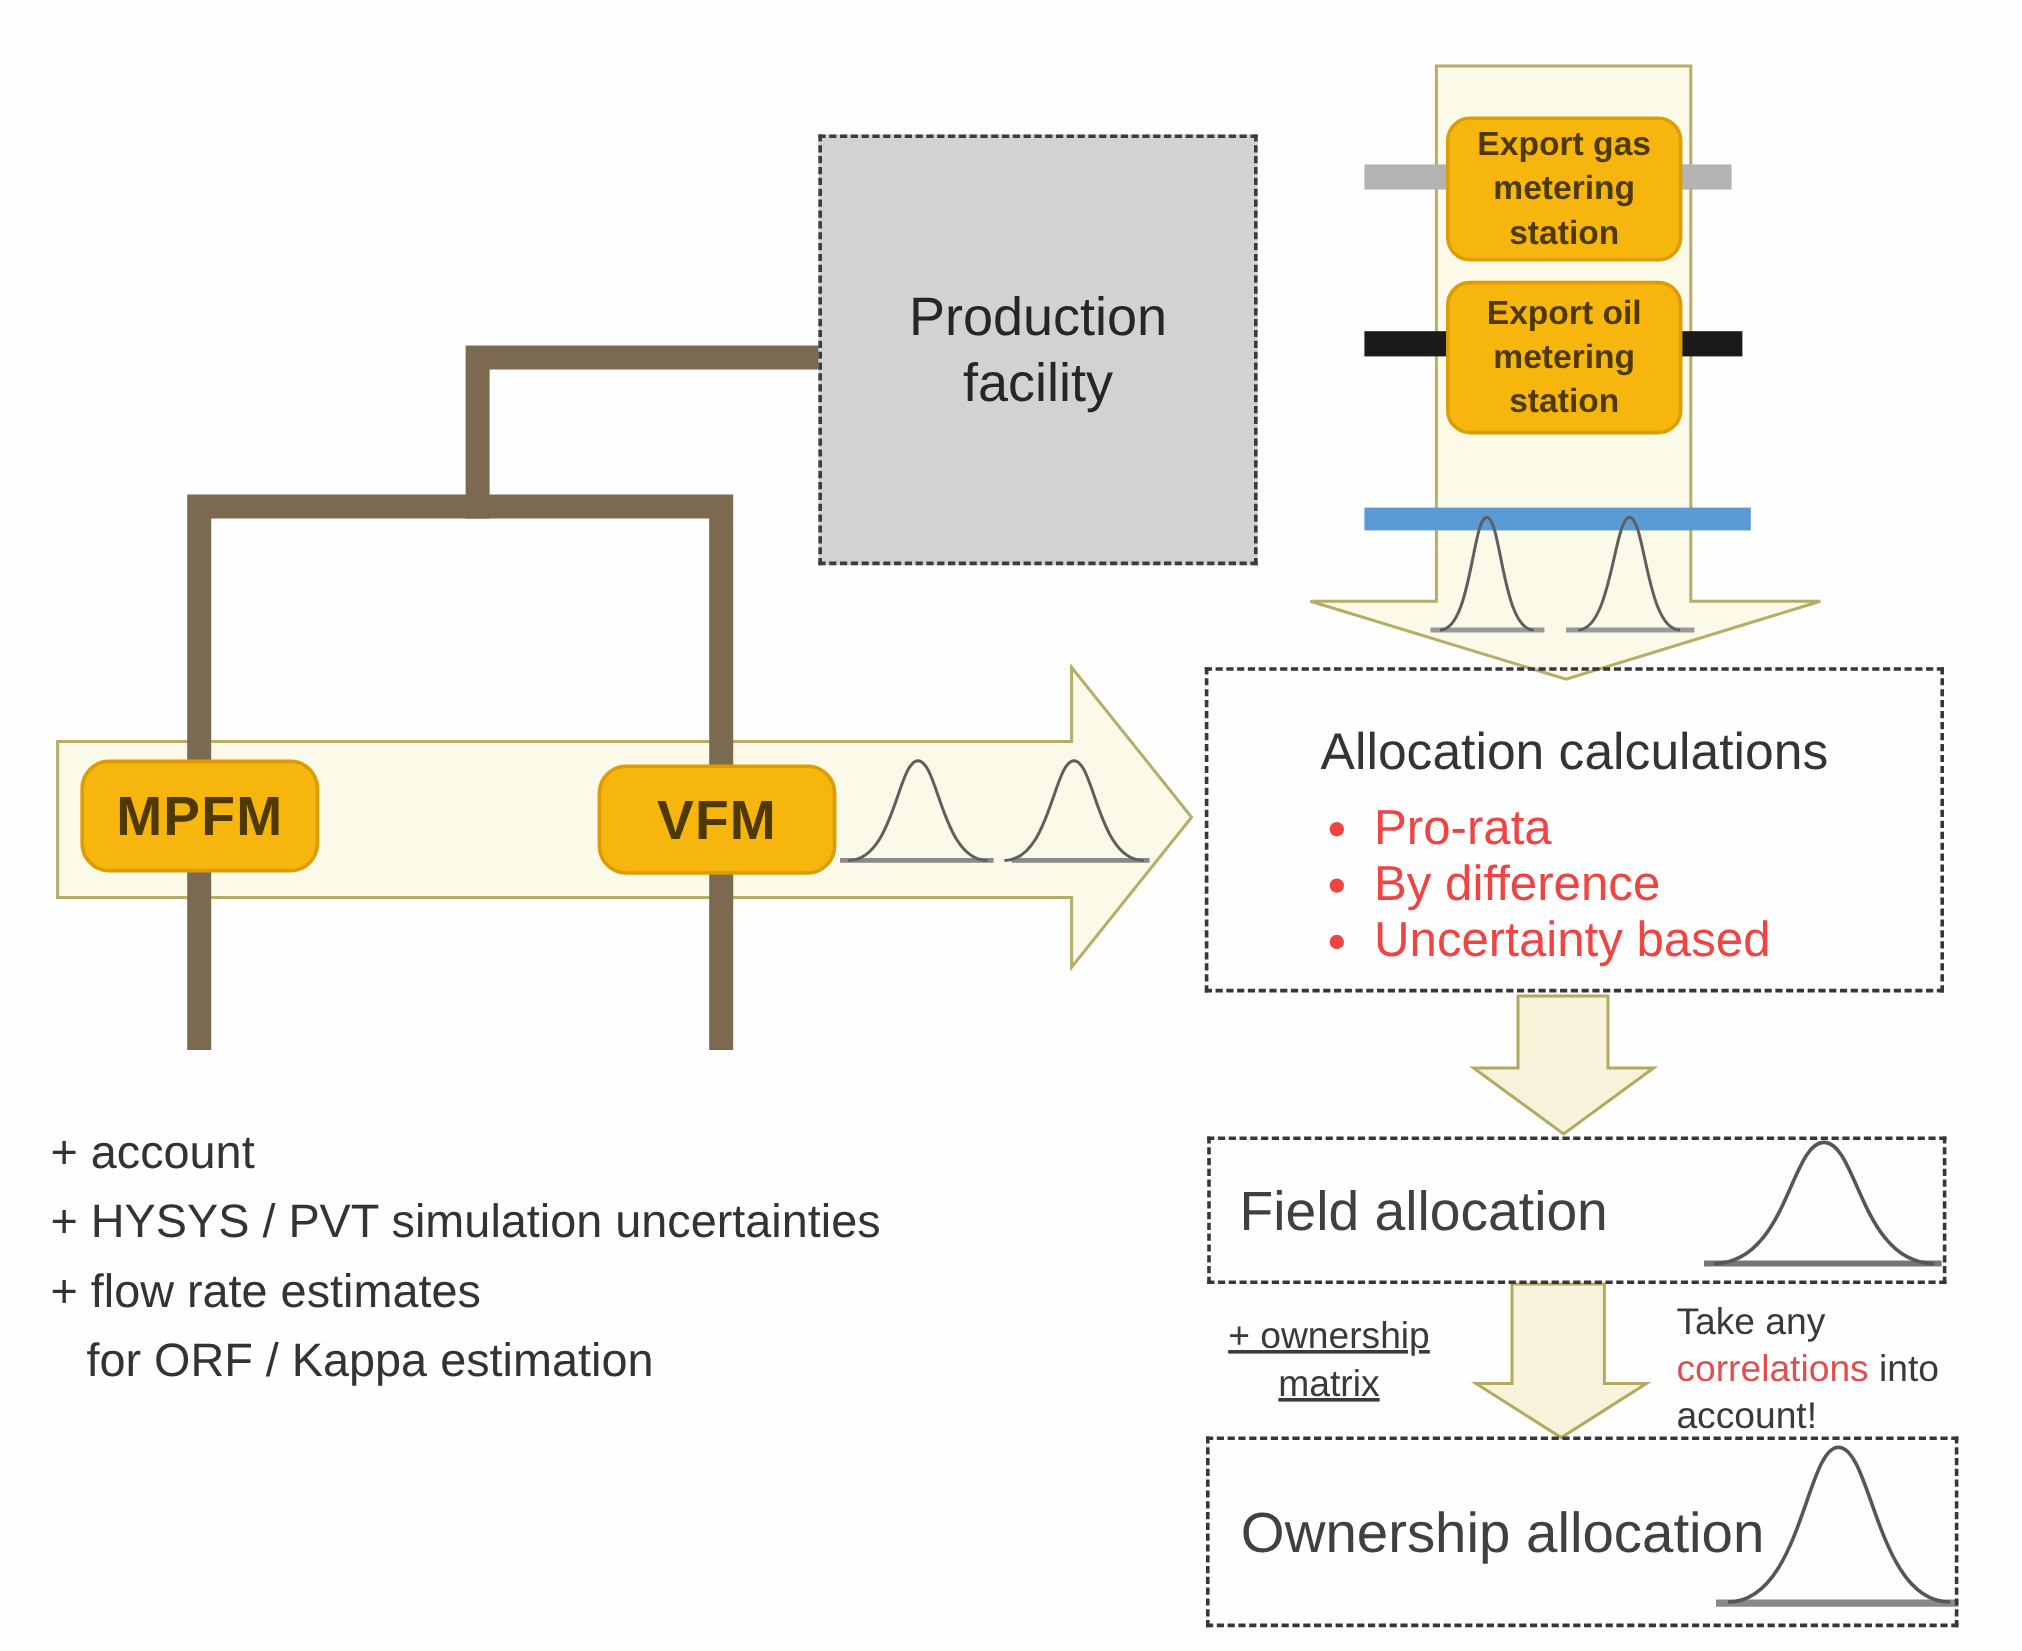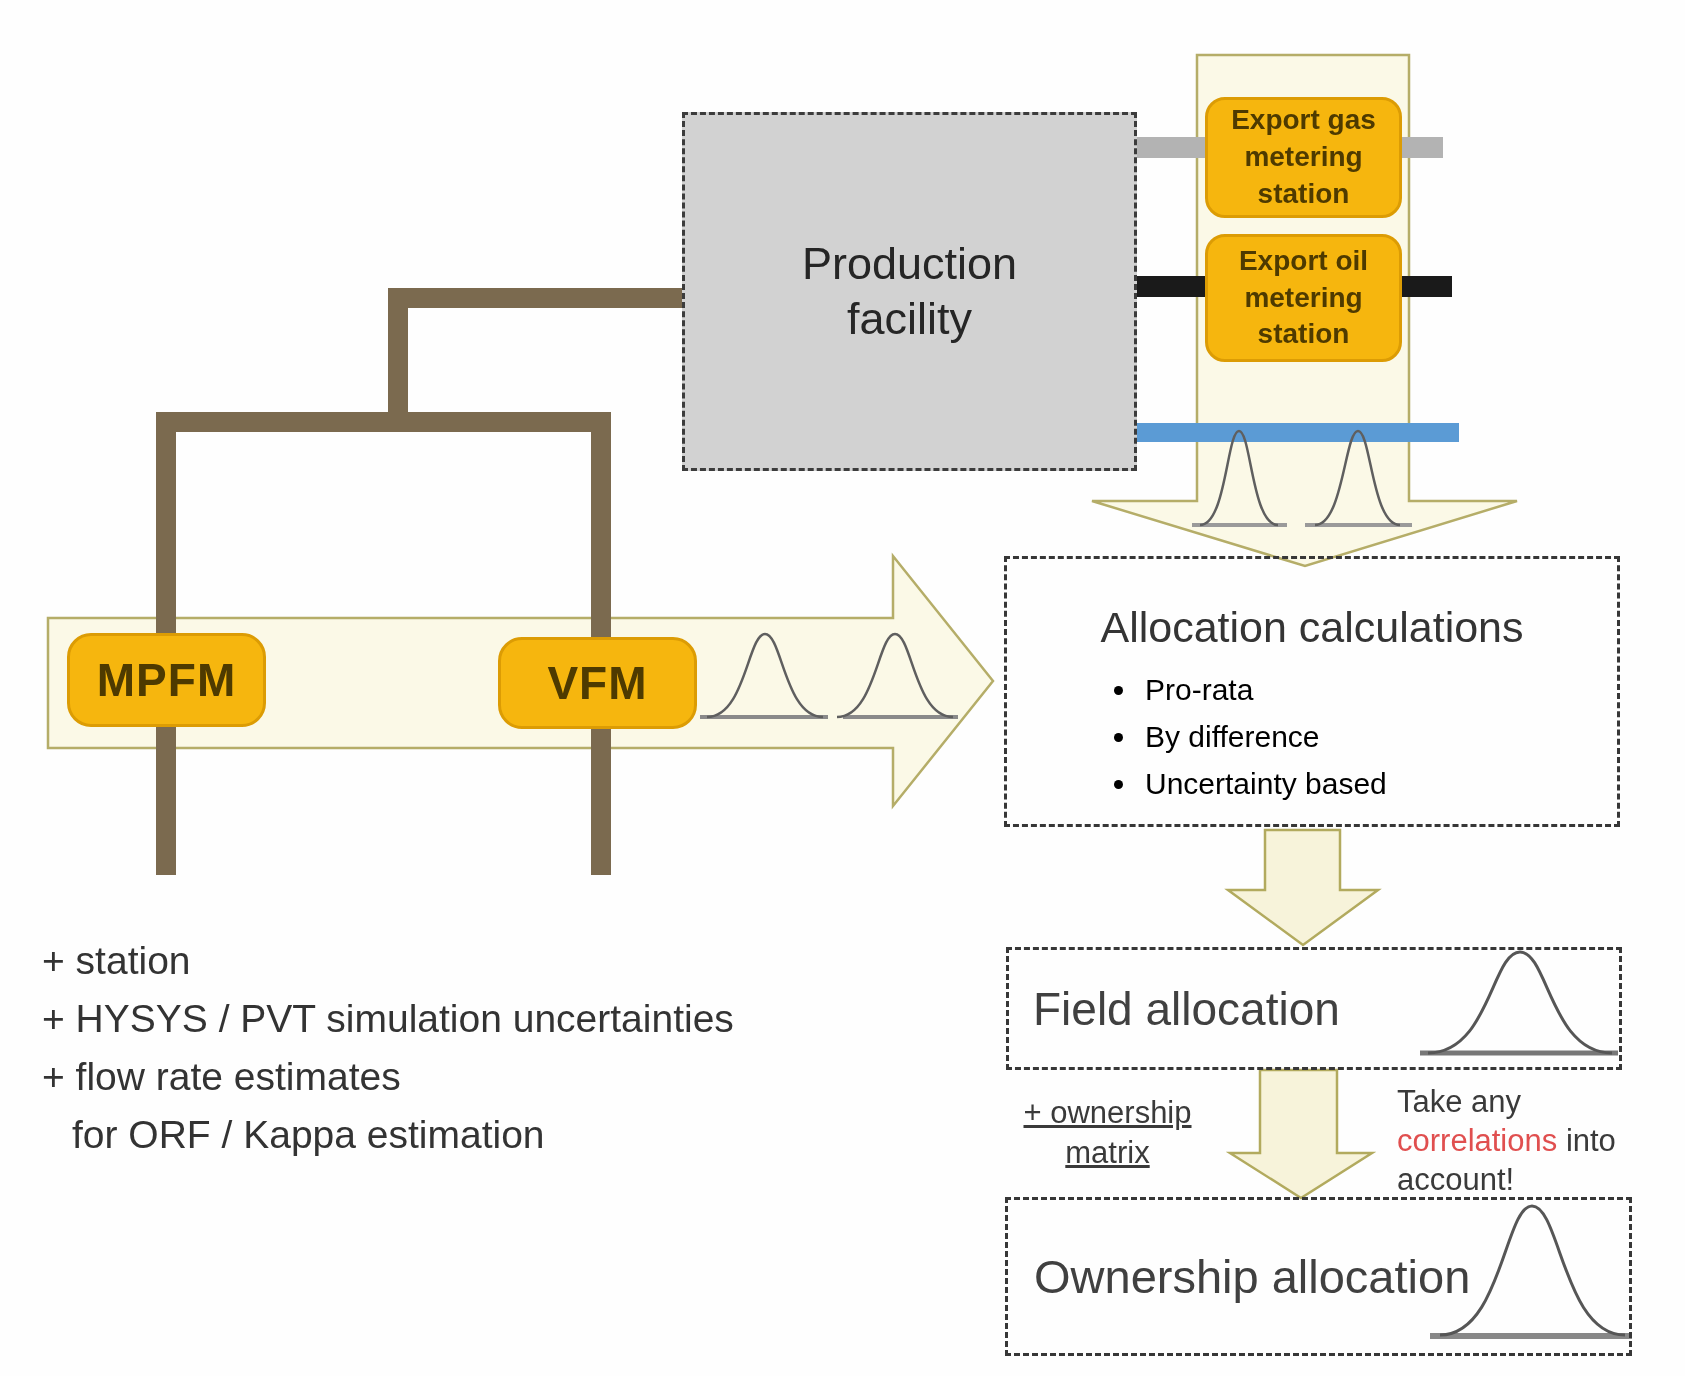--- a/index.html
+++ b/index.html
@@ -17,21 +17,21 @@
   }
   .facility .inner{width:300px;}
   .orange-box{
     background:#f6b60e;border:3px solid #dc9c04;border-radius:20px;
     display:flex;align-items:center;justify-content:center;text-align:center;
     color:#4e3a00;font-weight:600;
   }
   .meter-label{font-size:46px;letter-spacing:1px;}
   .export-label{font-size:28px;line-height:1.32;width:164px;}
   .alloc-title{ text-align:center;font-size:43px;color:#343434;margin-top:44px;}
-  .alloc-bullets{margin:14px 0 0 0;padding-left:132px;font-size:30px;color:#000000;}
+  .alloc-bullets{margin:14px 0 0 0;padding-left:132px;font-size:41px;color:#ef4444;}
   .alloc-bullets li{margin:0;padding:0 0 0 6px;line-height:47px;}
   .big-label-box{display:flex;align-items:center;color:#404040;}
   .note-block{color:#333333;font-size:39px;line-height:58px;white-space:nowrap;}
   .note-line.indent{padding-left:30px;}
   .ownership-matrix{color:#3a3a3a;font-size:31px;line-height:40px;text-align:center;width:215px;}
   .corr-note{color:#3a3a3a;font-size:31px;line-height:39px;white-space:nowrap;}
   .red{color:#e04f4f;}
 </style>
 </head>
 <body>
@@ -65,21 +65,21 @@
 
     <polygon points="1260,1070 1337,1070 1337,1153 1372,1153 1301,1198 1230,1153 1260,1153" fill="#f7f3da" stroke="#b2aa5e" stroke-width="2.5"></polygon>
 
     <path d="M1420,1053 L1618,1053" stroke="#777777" stroke-width="5" fill="none"></path>
     <path d="M1428,1053 C1489,1053 1492,952 1520,952 C1548,952 1551,1053 1612,1053" fill="none" stroke="#565656" stroke-width="3"></path>
 
     <path d="M1430,1336 L1632,1336" stroke="#888888" stroke-width="6" fill="none"></path>
     <path d="M1440,1335 C1501,1335 1505,1206 1532,1206 C1560,1206 1564,1335 1625,1335" fill="none" stroke="#565656" stroke-width="3"></path>
   </svg>
 
-  <div class="abs facility" style="left:682px;top:112px;width:455px;height:359px;">
+  <div class="abs facility" style="left:682px;top:112px;width:366px;height:359px;">
     <div class="inner">Production facility</div>
   </div>
 
   <div class="abs orange-box" style="left:1205px;top:234px;width:197px;height:128px;">
     <div class="export-label">Export oil metering station</div>
   </div>
   <div class="abs orange-box" style="left:1205px;top:97px;width:197px;height:121px;">
     <div class="export-label">Export gas metering station</div>
   </div>
 
@@ -101,21 +101,21 @@
 
   <div class="abs dashed-box big-label-box" style="left:1006px;top:947px;width:616px;height:123px;padding-left:24px;font-size:46px;">
     <span>Field allocation</span>
   </div>
 
   <div class="abs dashed-box big-label-box" style="left:1005px;top:1197px;width:627px;height:159px;padding-left:26px;font-size:47px;">
     <span>Ownership allocation</span>
   </div>
 
   <div class="abs note-block" style="left:42px;top:932px;">
-    <div class="note-line">+ station</div>
+    <div class="note-line">+ account</div>
     <div class="note-line">+ HYSYS / PVT simulation uncertainties</div>
     <div class="note-line">+ flow rate estimates</div>
     <div class="note-line indent">for ORF / Kappa estimation</div>
   </div>
 
   <div class="abs ownership-matrix" style="left:1000px;top:1093px;text-decoration:underline;">
     <div>+ ownership</div>
     <div>matrix</div>
   </div>
 

